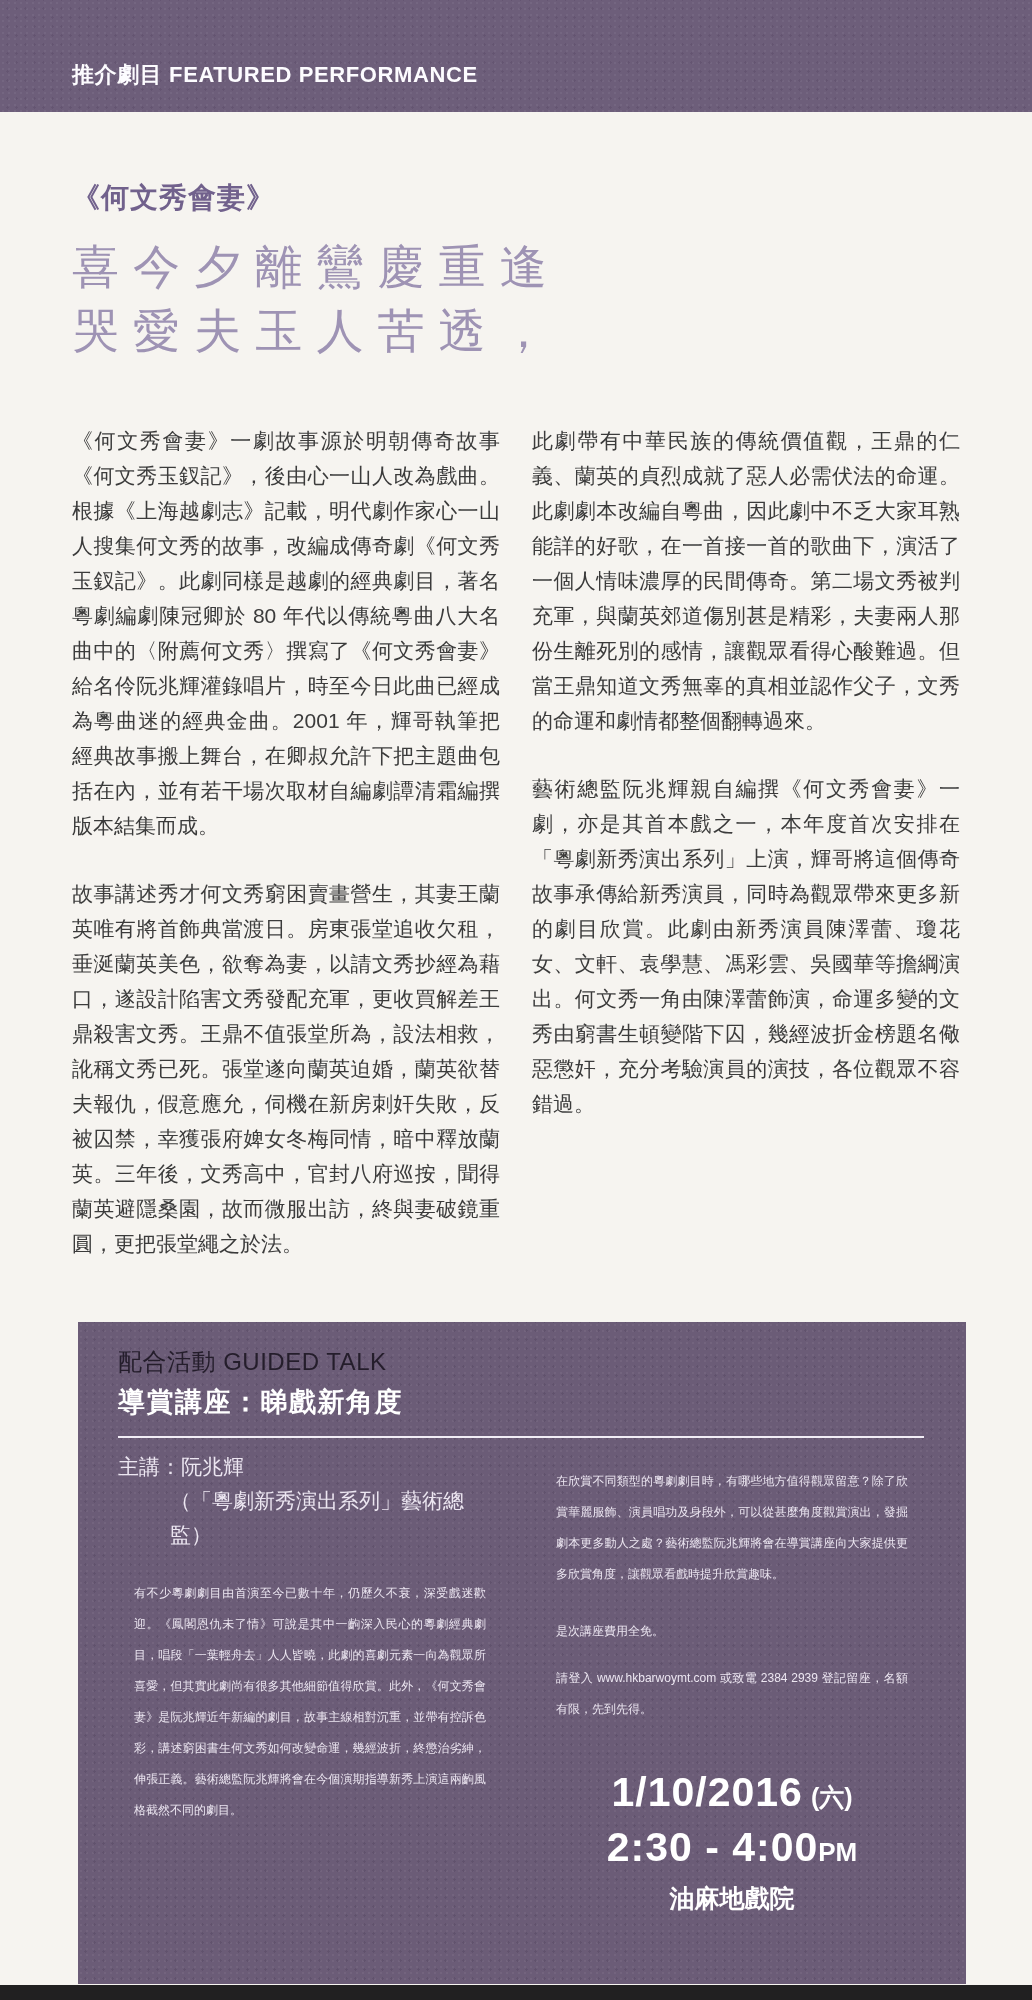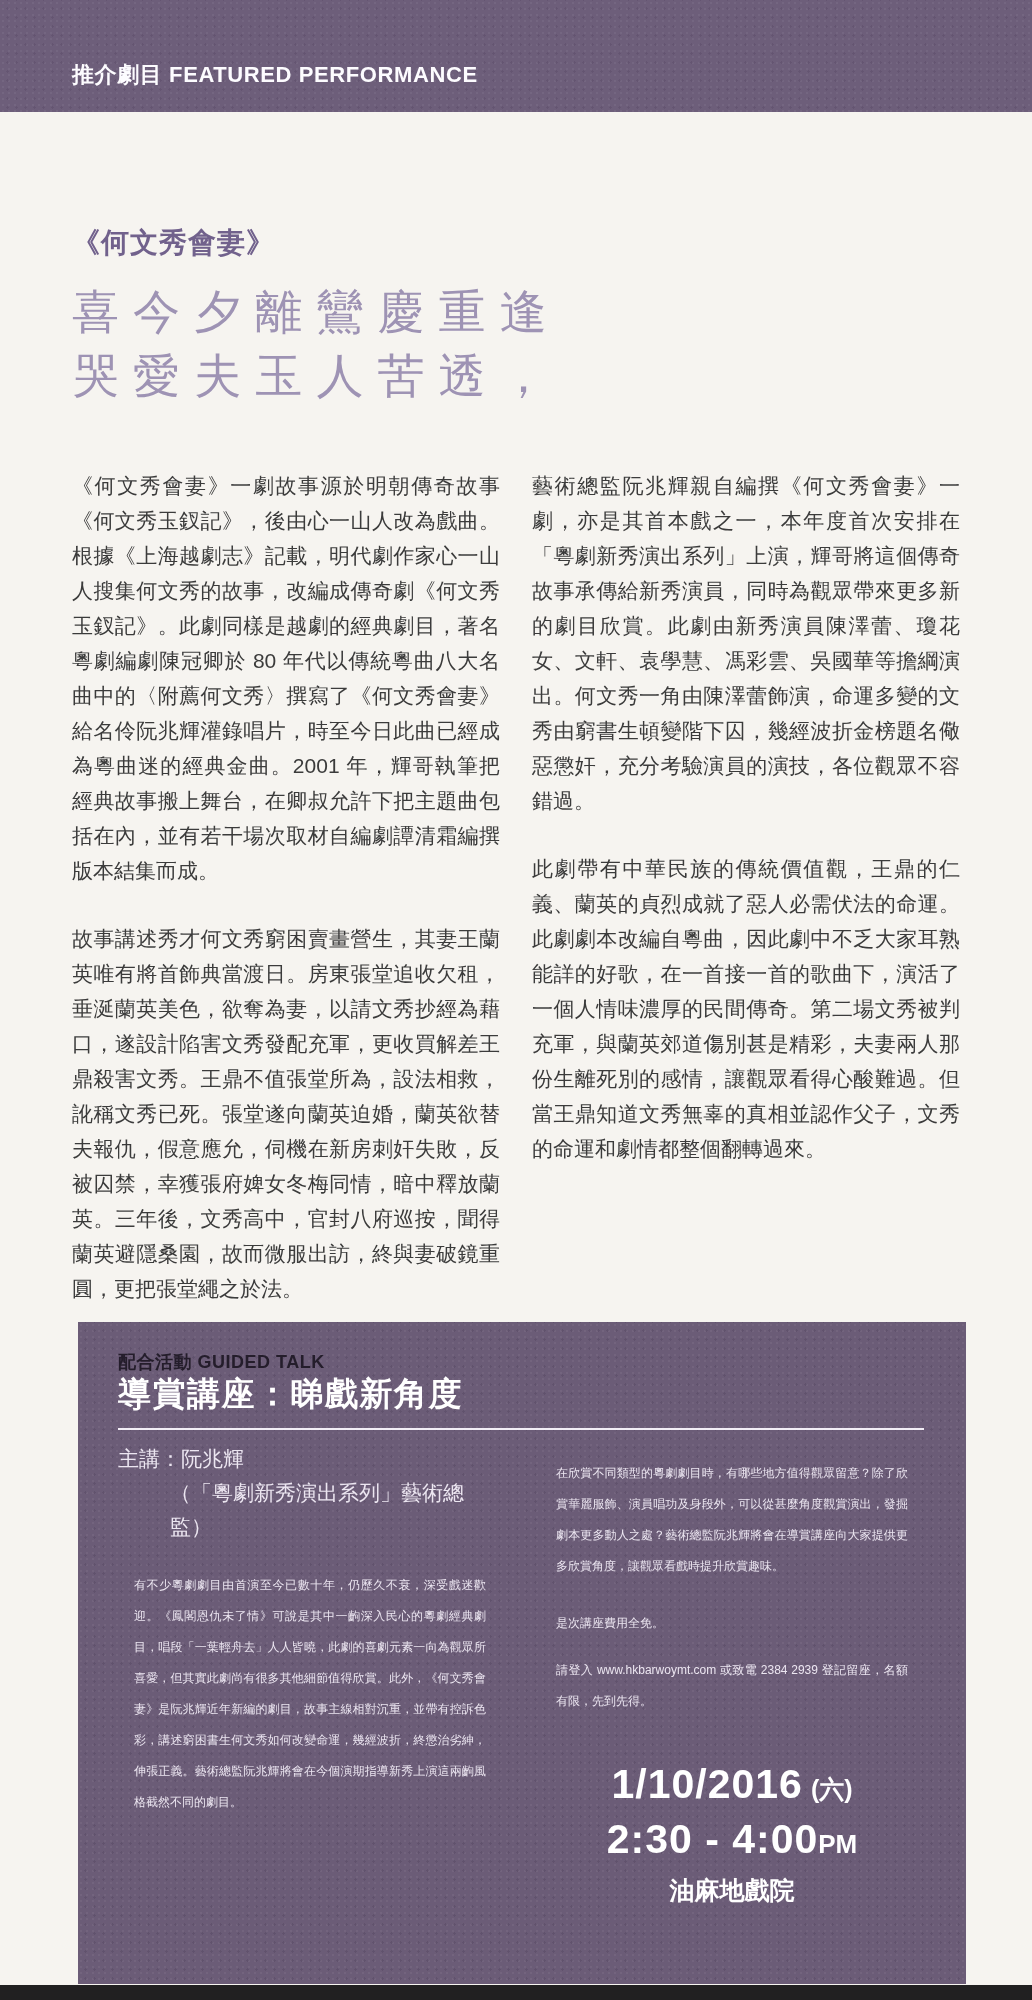--- a/index.html
+++ b/index.html
@@ -23,21 +23,21 @@
     padding:12px 0 22px 72px;
     box-sizing:border-box;
   }
   .band h1{
     margin:0;color:#fdfcff;
     font-size:22px;font-weight:bold;letter-spacing:0.6px;
   }
   
   .content{padding:0 72px;}
   .show-title{
-    margin-top:112px;
+    margin-top:67px;
     color:#71618c;font-size:28px;font-weight:bold;letter-spacing:1px;
   }
   .headline{
     margin-top:18px;
     color:#9e93b4;font-size:47px;font-weight:300;
     letter-spacing:0.30em;line-height:64px;
   }
   .cols{display:flex;gap:32px;margin-top:60px;}
   .col{flex:1;min-width:0;}
   .body-p{
@@ -53,22 +53,22 @@
     position:absolute;left:78px;top:1322px;
     width:888px;height:662px;box-sizing:border-box;
     padding:28px 42px 0 40px;
     background-color:#6b5c77;
     background-image:
       radial-gradient(rgba(255,255,255,0.05) 1px, transparent 1.2px),
       radial-gradient(rgba(25,12,35,0.12) 1px, transparent 1.2px);
     background-size:6px 6px,9px 9px;
     background-position:0 0,3px 4px;
   }
-  .eyebrow{color:#241d2b;font-weight:bold;font-size:18px;line-height:24px;letter-spacing:0.5px;}
-  .talk-title{color:#ffffff;font-weight:bold;font-size:33px;line-height:40px;margin-top:0;letter-spacing:1.5px;}
+  .eyebrow{color:#241d2b;font-weight:normal;font-size:24px;line-height:24px;letter-spacing:0.5px;}
+  .talk-title{color:#ffffff;font-weight:bold;font-size:27px;line-height:40px;margin-top:8px;letter-spacing:1.5px;}
   .talk-box hr{border:none;border-top:2px solid #f2eef6;margin:14px 0 0 0;}
   .talk-cols{display:flex;gap:38px;margin-top:12px;}
   .talk-col{flex:1;min-width:0;color:#ece6f1;}
   .speaker-line1{font-size:21px;line-height:34px;}
   .speaker-line2{font-size:21px;line-height:34px;padding-left:52px;}
   .talk-p{
     margin:16px;font-size:12px;line-height:31px;
     text-align:justify;text-justify:inter-ideograph;
   }
   .mt{margin-top:26px;}
@@ -97,22 +97,22 @@
       <div>喜今夕離鸞慶重逢</div>
       <div>哭愛夫玉人苦透，</div>
     </div>
 
     <div class="cols">
       <div class="col">
         <p class="body-p">《何文秀會妻》一劇故事源於明朝傳奇故事《何文秀玉釵記》，後由心一山人改為戲曲。根據《上海越劇志》記載，明代劇作家心一山人搜集何文秀的故事，改編成傳奇劇《何文秀玉釵記》。此劇同樣是越劇的經典劇目，著名粵劇編劇陳冠卿於 80 年代以傳統粵曲八大名曲中的〈附薦何文秀〉撰寫了《何文秀會妻》給名伶阮兆輝灌錄唱片，時至今日此曲已經成為粵曲迷的經典金曲。2001 年，輝哥執筆把經典故事搬上舞台，在卿叔允許下把主題曲包括在內，並有若干場次取材自編劇譚清霜編撰版本結集而成。</p>
         <p class="body-p">故事講述秀才何文秀窮困賣畫營生，其妻王蘭英唯有將首飾典當渡日。房東張堂追收欠租，垂涎蘭英美色，欲奪為妻，以請文秀抄經為藉口，遂設計陷害文秀發配充軍，更收買解差王鼎殺害文秀。王鼎不值張堂所為，設法相救，訛稱文秀已死。張堂遂向蘭英迫婚，蘭英欲替夫報仇，假意應允，伺機在新房刺奸失敗，反被囚禁，幸獲張府婢女冬梅同情，暗中釋放蘭英。三年後，文秀高中，官封八府巡按，聞得蘭英避隱桑園，故而微服出訪，終與妻破鏡重圓，更把張堂繩之於法。</p>
       </div>
       <div class="col">
+        <p class="body-p">此劇帶有中華民族的傳統價值觀，王鼎的仁義、蘭英的貞烈成就了惡人必需伏法的命運。此劇劇本改編自粵曲，因此劇中不乏大家耳熟能詳的好歌，在一首接一首的歌曲下，演活了一個人情味濃厚的民間傳奇。第二場文秀被判充軍，與蘭英郊道傷別甚是精彩，夫妻兩人那份生離死別的感情，讓觀眾看得心酸難過。但當王鼎知道文秀無辜的真相並認作父子，文秀的命運和劇情都整個翻轉過來。</p>
         <p class="body-p">藝術總監阮兆輝親自編撰《何文秀會妻》一劇，亦是其首本戲之一，本年度首次安排在「粵劇新秀演出系列」上演，輝哥將這個傳奇故事承傳給新秀演員，同時為觀眾帶來更多新的劇目欣賞。此劇由新秀演員陳澤蕾、瓊花女、文軒、袁學慧、馮彩雲、吳國華等擔綱演出。何文秀一角由陳澤蕾飾演，命運多變的文秀由窮書生頓變階下囚，幾經波折金榜題名儆惡懲奸，充分考驗演員的演技，各位觀眾不容錯過。</p>
-        <p class="body-p">此劇帶有中華民族的傳統價值觀，王鼎的仁義、蘭英的貞烈成就了惡人必需伏法的命運。此劇劇本改編自粵曲，因此劇中不乏大家耳熟能詳的好歌，在一首接一首的歌曲下，演活了一個人情味濃厚的民間傳奇。第二場文秀被判充軍，與蘭英郊道傷別甚是精彩，夫妻兩人那份生離死別的感情，讓觀眾看得心酸難過。但當王鼎知道文秀無辜的真相並認作父子，文秀的命運和劇情都整個翻轉過來。</p>
       </div>
     </div>
   </main>
 
   <section class="talk-box">
     <div class="eyebrow">配合活動 GUIDED TALK</div>
     <div class="talk-title">導賞講座：睇戲新角度</div>
     <hr>
 
     <div class="talk-cols">

